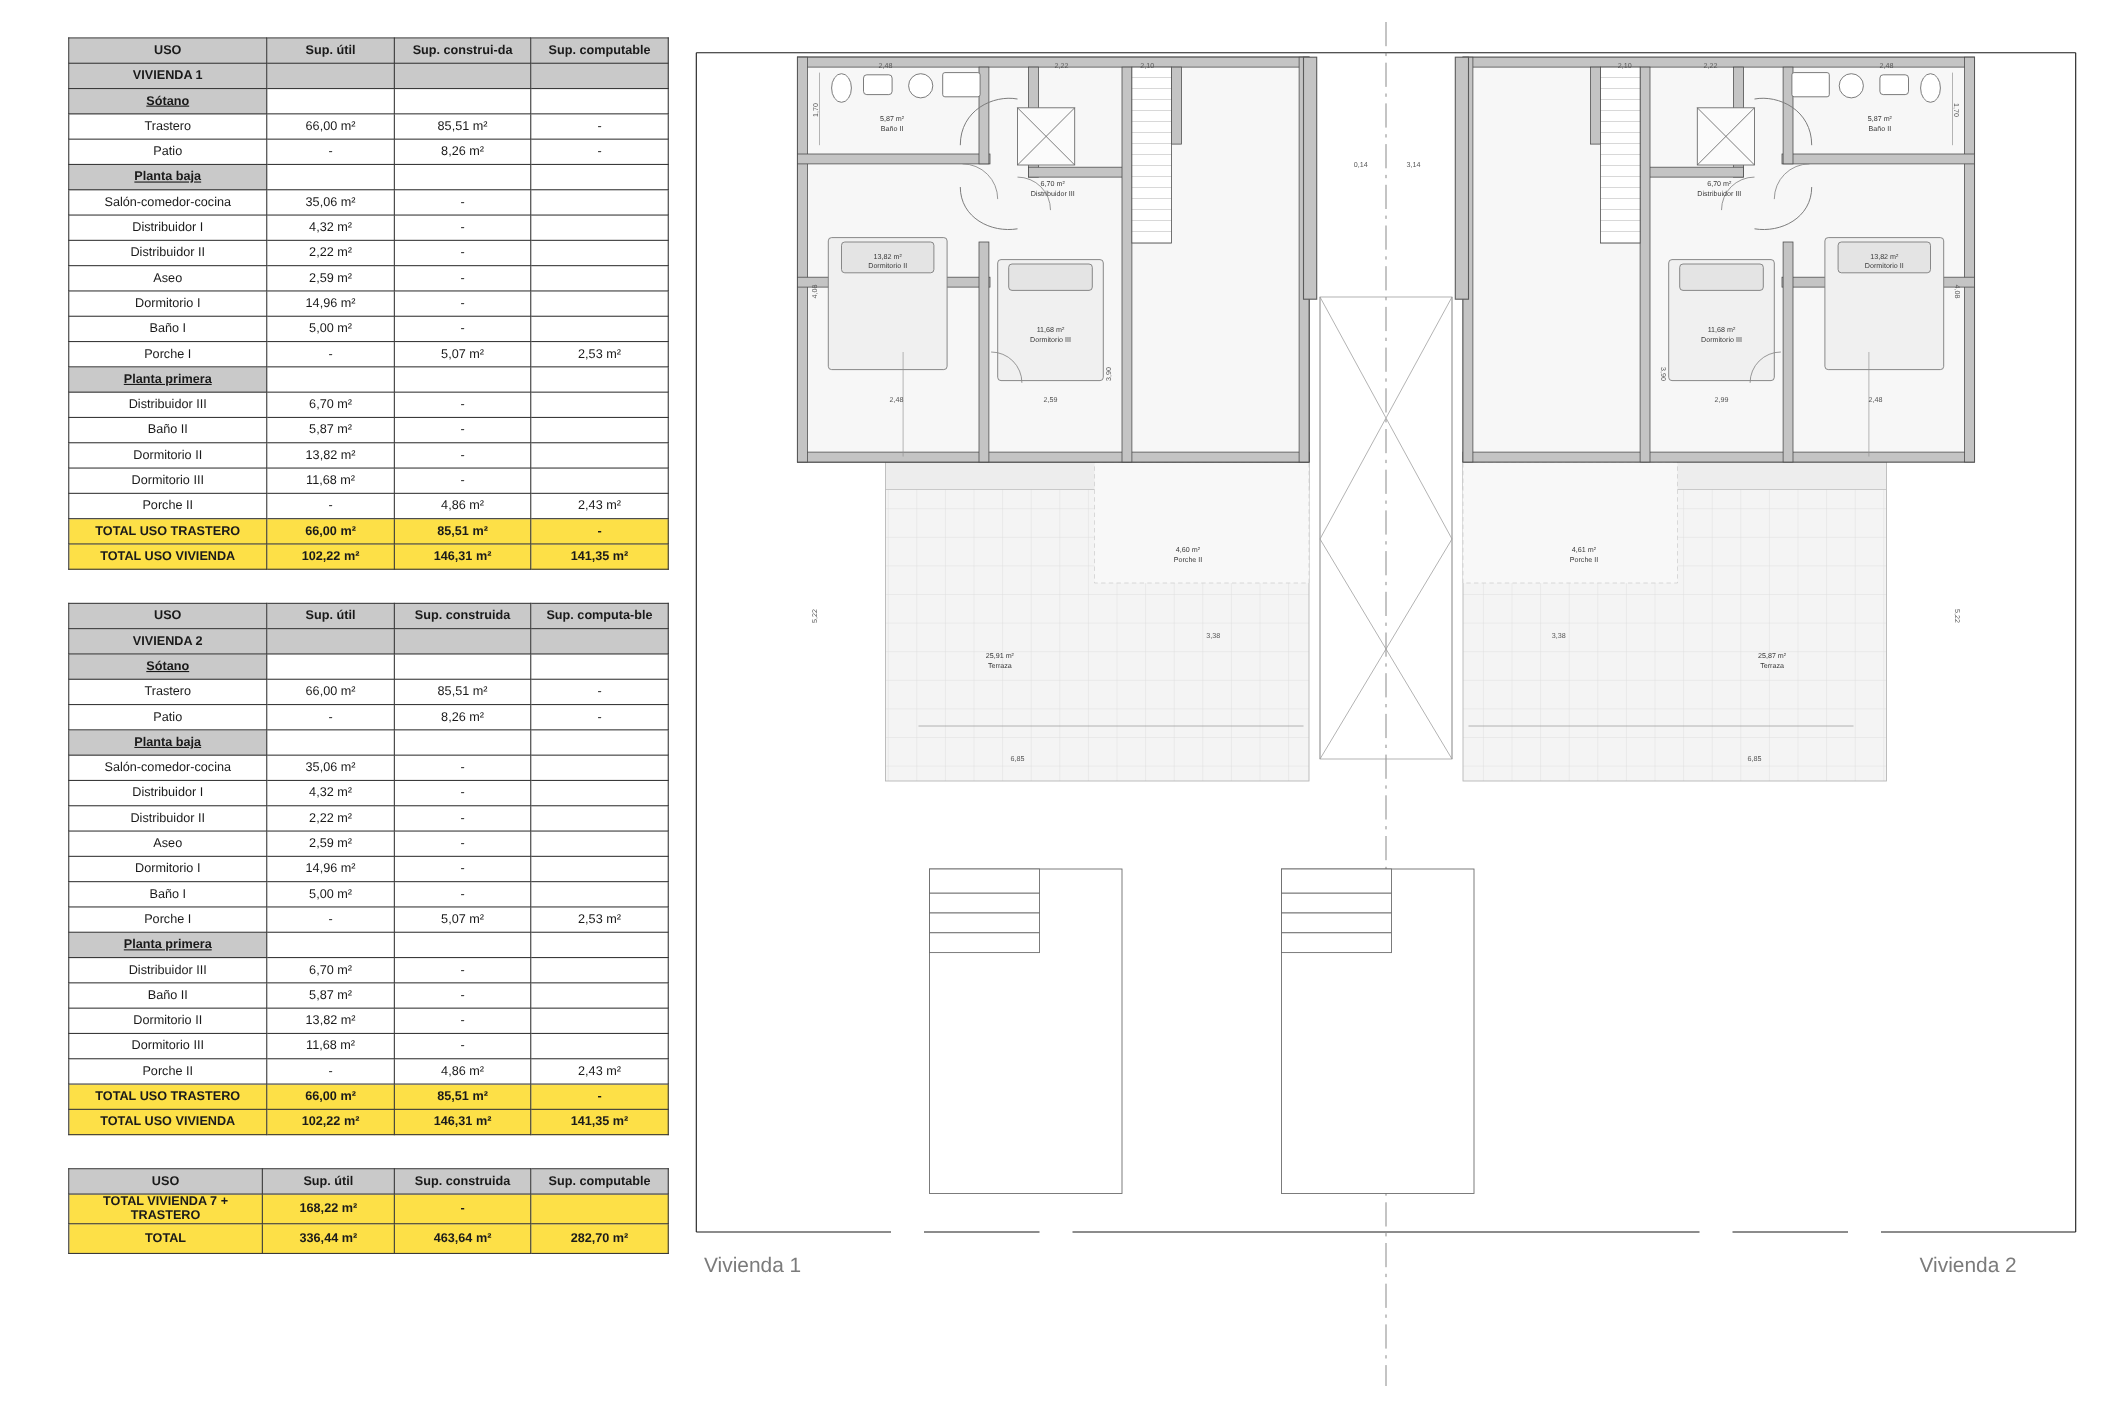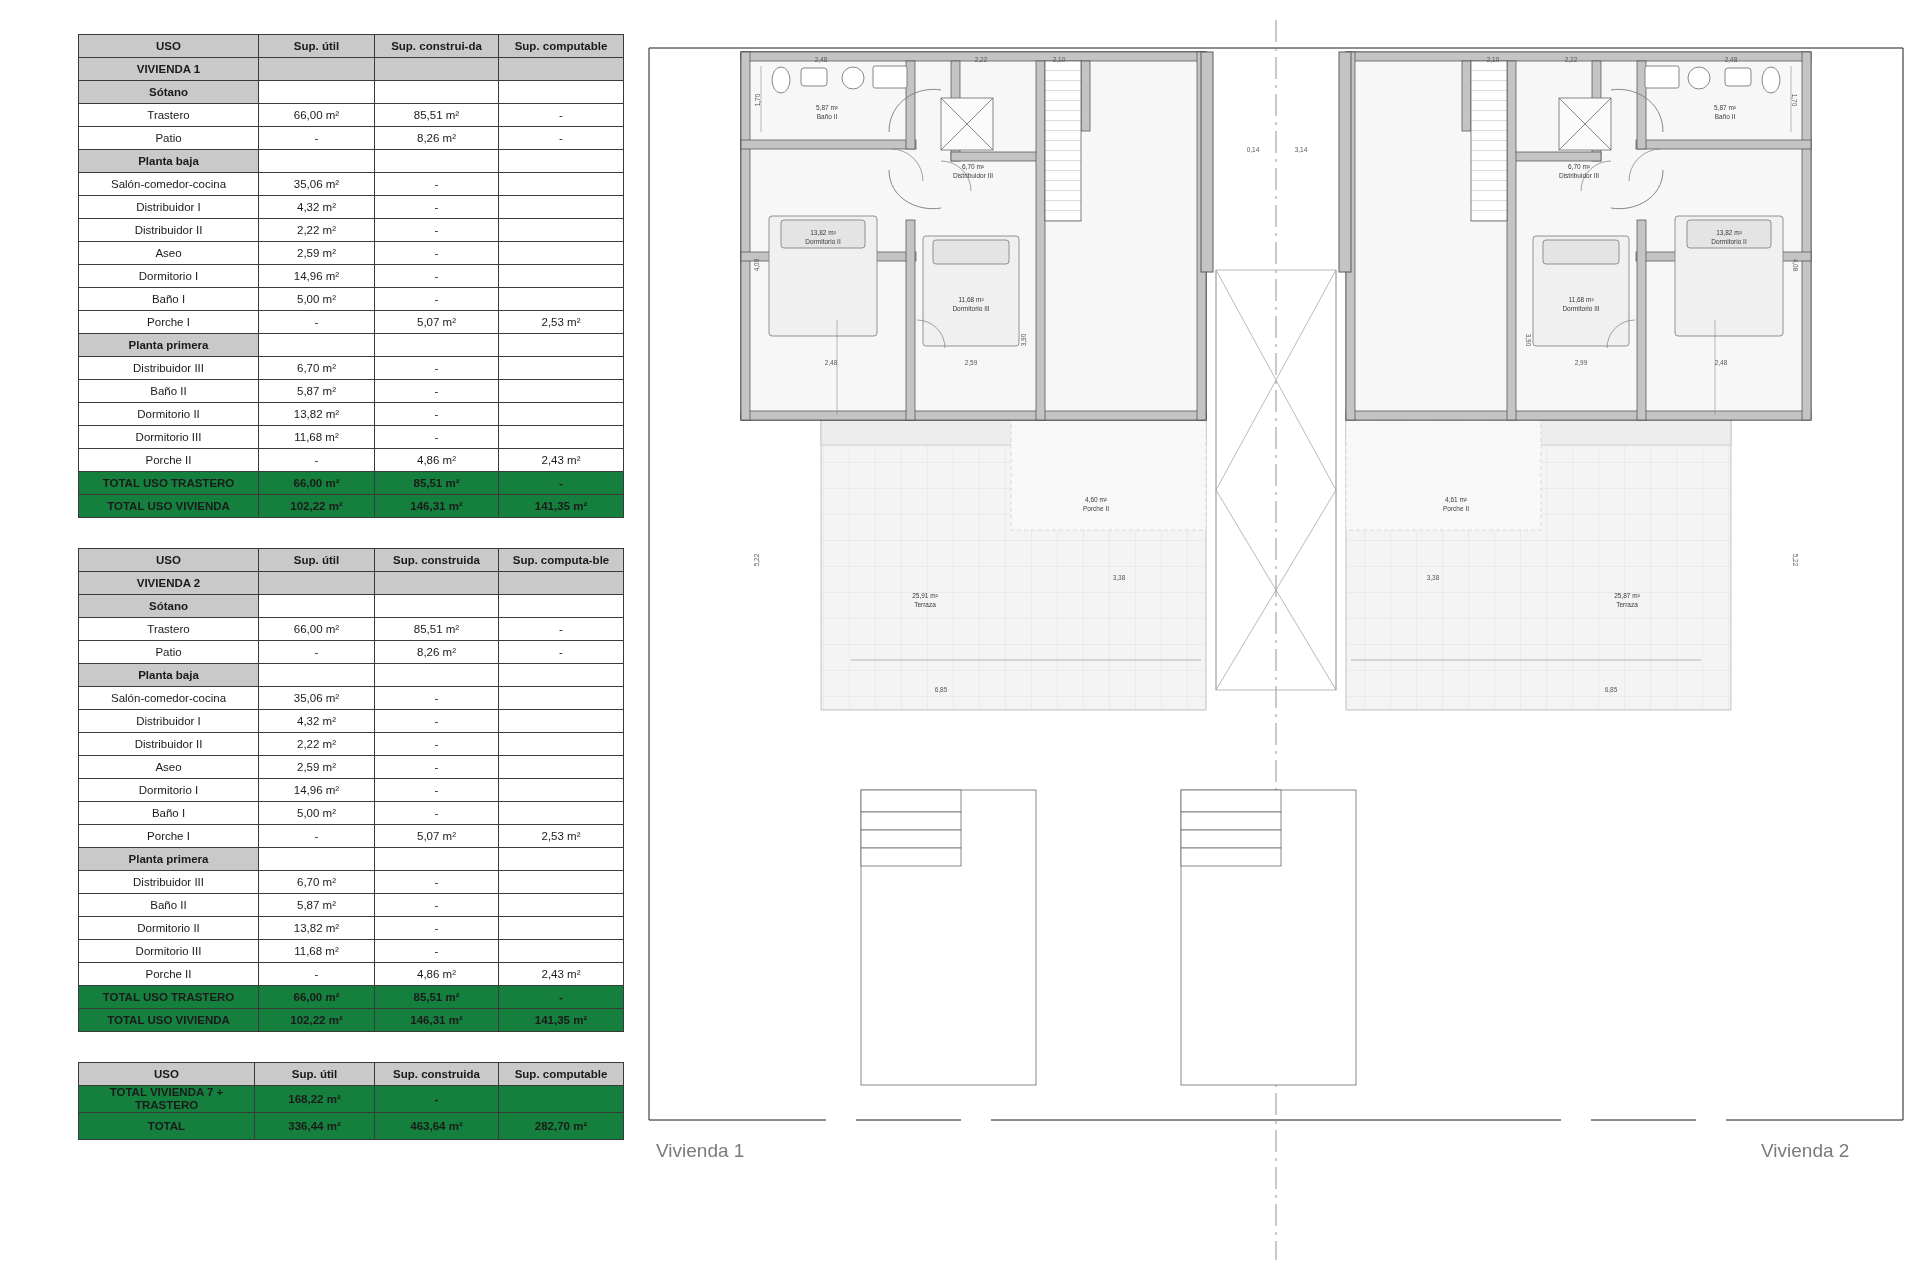--- a/index.html
+++ b/index.html
@@ -10,21 +10,21 @@
   body {
     width: 1920px;
     height: 1280px;
     font-family: "Liberation Sans", sans-serif;
     color: #1a1a1a;
     overflow: hidden;
     position: relative;
   }
   .sheet {
     position: absolute;
-    left: 16px; top: 0;
+    left: 0; top: 0;
     width: 1592px;
     height: 1280px;
   }
 
   
   .tables-col {
     position: absolute;
     left: 62px;
     top: 34px;
     width: 545px;
@@ -59,23 +59,23 @@
   tr.section td {
     background: #c9c9c9;
     font-weight: bold;
     text-align: center;
     font-size: 11.5px;
   }
   tr.subsection td.label {
     background: #c9c9c9;
     font-weight: bold;
   }
-  tr.subsection td { background: #ffffff; }
+  tr.subsection td { background: #ffffff; text-decoration: underline; }
   tr.total td {
-    background: #15803d;
+    background: #fde047;
     font-weight: bold;
   }
   td.lbl { }
   .t2 { margin-top: 2px; }
 
   table.total-table col.s1 { width: 176px; }
   table.total-table col.s2 { width: 120px; }
   table.total-table col.s3 { width: 124px; }
   table.total-table col.s4 { width: 125px; }
   table.total-table td { height: 26px; }

